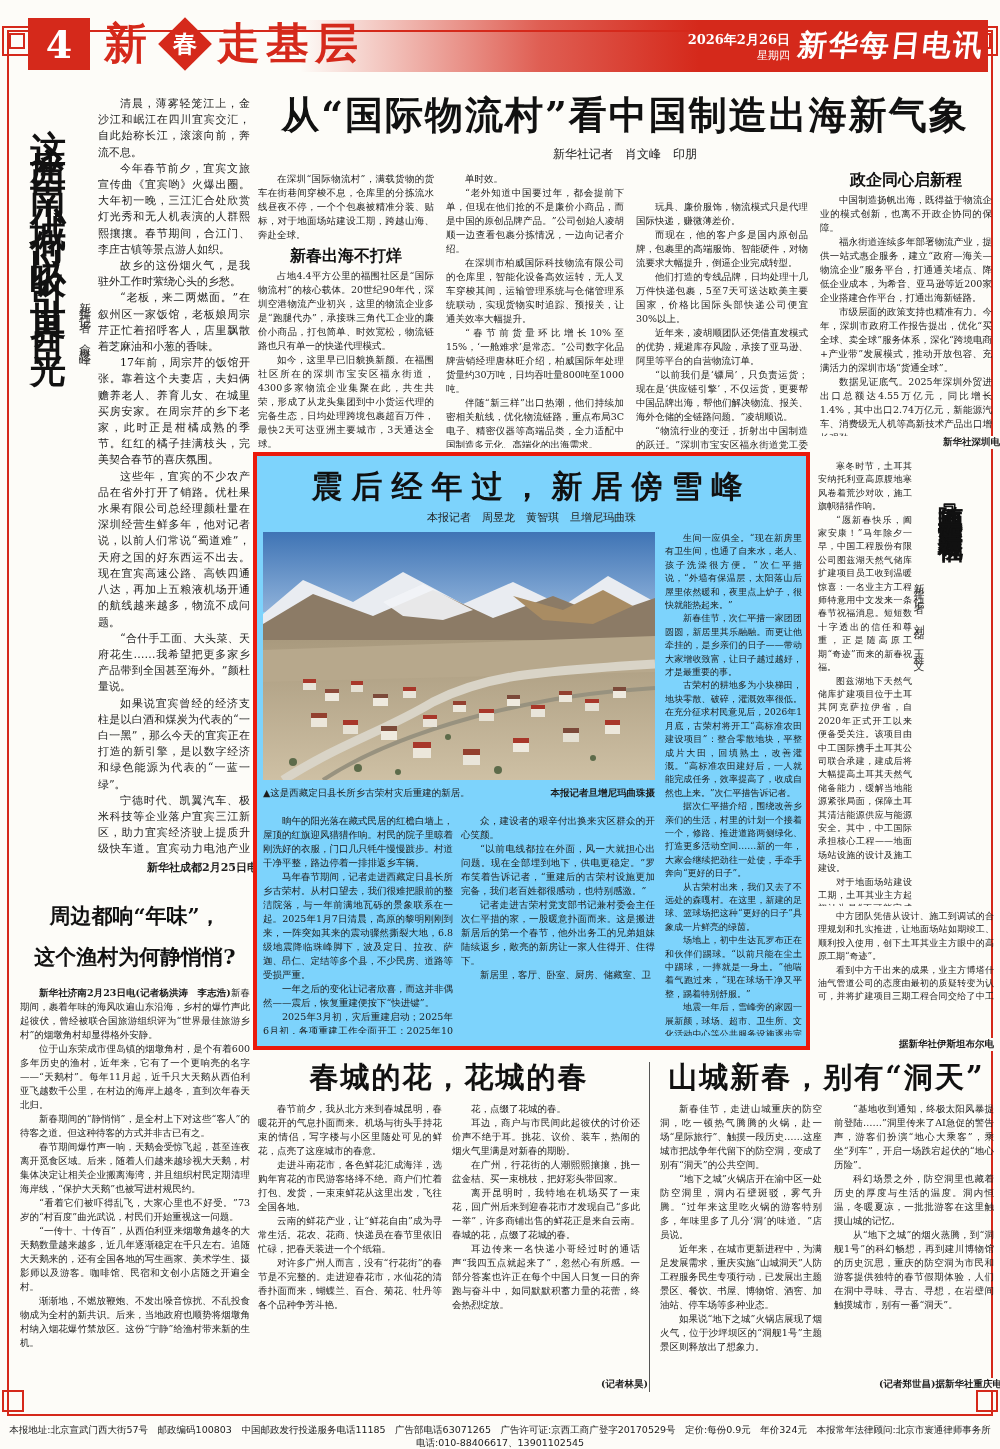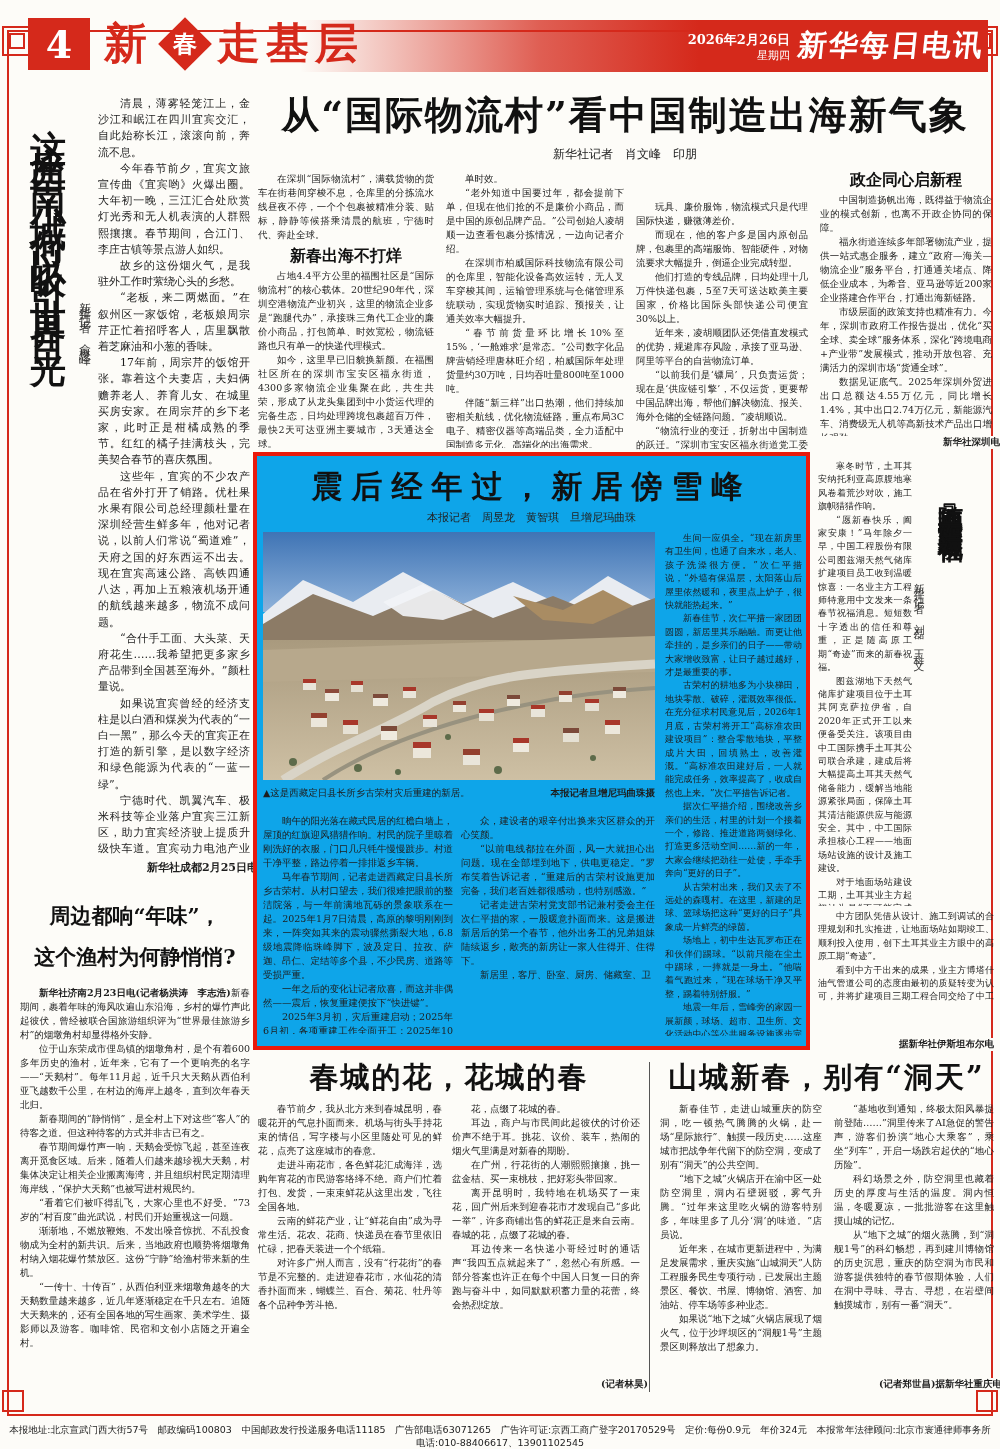--- a/index.html
+++ b/index.html
@@ -37,21 +37,21 @@
   
   .h-top{position:absolute;left:258px;top:90px;width:734px;text-align:center;font-size:38px;
          font-weight:bold;letter-spacing:2px;color:#111;}
   .by-top{position:absolute;left:258px;top:146px;width:734px;text-align:center;font-size:12px;color:#222;}
   .h-fish{position:absolute;left:20px;top:896px;width:230px;text-align:center;font-size:21px;
           font-weight:bold;line-height:1.95;color:#111;}
   .h-bottom{position:absolute;top:1058px;text-align:center;font-size:29px;font-weight:bold;
             letter-spacing:2px;color:#111;}
   
   .redbox{position:absolute;left:253px;top:452px;width:557px;height:598px;border:4px solid #ea1a0c;
-          box-sizing:border-box;background:#0ea5e9;z-index:2;}
+          box-sizing:border-box;background:#7dd3fc;z-index:2;}
   .rb-title{position:absolute;left:0;top:10px;width:100%;text-align:center;font-size:31px;
             font-weight:bold;letter-spacing:9px;color:#111;}
   .rb-byline{position:absolute;left:0;top:54px;width:100%;text-align:center;font-size:11px;color:#222;}
   .photo{position:absolute;left:6px;top:76px;width:392px;height:248px;overflow:hidden;}
   .caption{position:absolute;left:6px;top:330px;width:392px;display:flex;justify-content:space-between;
            font-size:9.5px;line-height:13px;}
   
   .pl-vtitle{position:absolute;left:116px;top:28px;height:424px;font-size:25px;font-weight:bold;
              letter-spacing:2px;color:#111;}
   .pl-vbyline{position:absolute;left:92px;top:116px;height:290px;font-size:11px;letter-spacing:5px;color:#333;}
@@ -106,29 +106,29 @@
     <div>周边都响“年味”，</div>
     <div>这个渔村为何静悄悄?</div>
   </div>
   <div class="col" style="left:20px;top:986px;width:230px;height:404px;">
     <p class="para"><span class="bold">新华社济南2月23日电(记者杨洪涛　李志浩)</span><span>新春期间，裹着年味的海风吹遍山东沿海，乡村的爆竹声此起彼伏，曾经被联合国旅游组织评为“世界最佳旅游乡村”的烟墩角村却显得格外安静。</span></p>
     <div>
         <p class="para">位于山东荣成市俚岛镇的烟墩角村，是个有着600多年历史的渔村，近年来，它有了一个更响亮的名字——“天鹅村”。每年11月起，近千只大天鹅从西伯利亚飞越数千公里，在村边的海岸上越冬，直到次年春天北归。</p>
         <p class="para">新春期间的“静悄悄”，是全村上下对这些“客人”的待客之道。但这种待客的方式并非古已有之。</p>
         <p class="para">春节期间爆竹声一响，天鹅会受惊飞起，甚至连夜离开觅食区域。后来，随着人们越来越珍视大天鹅，村集体决定让相关企业搬离海湾，并且组织村民定期清理海岸线，“保护大天鹅”也被写进村规民约。</p>
         <p class="para">“看着它们被吓得乱飞，大家心里也不好受。”73岁的“村百度”曲光武说，村民们开始重视这一问题。</p>
+        <p class="para">“一传十、十传百”，从西伯利亚来烟墩角越冬的大天鹅数量越来越多，近几年逐渐稳定在千只左右。追随大天鹅来的，还有全国各地的写生画家、美术学生、摄影师以及游客。咖啡馆、民宿和文创小店随之开遍全村。</p>
         <p class="para">渐渐地，不燃放鞭炮、不发出噪音惊扰、不乱投食物成为全村的新共识。后来，当地政府也顺势将烟墩角村纳入烟花爆竹禁放区。这份“宁静”给渔村带来新的生机。</p>
-        <p class="para">“一传十、十传百”，从西伯利亚来烟墩角越冬的大天鹅数量越来越多，近几年逐渐稳定在千只左右。追随大天鹅来的，还有全国各地的写生画家、美术学生、摄影师以及游客。咖啡馆、民宿和文创小店随之开遍全村。</p>
       </div>
   </div>
 
   <div class="h-top">从“国际物流村”看中国制造出海新气象</div>
   <div class="by-top">新华社记者　肖文峰　印朋</div>
   <div class="col" style="left:258px;top:172px;width:176px;height:276px;">
-      <p class="para">在深圳“国际物流村”，满载货物的货车在街巷间穿梭不息，仓库里的分拣流水线昼夜不停，一个个包裹被精准分装、贴标，静静等候搭乘清晨的航班，宁德时代、奔赴全球。</p>
+      <p class="para">在深圳“国际物流村”，满载货物的货车在街巷间穿梭不息，仓库里的分拣流水线昼夜不停，一个个包裹被精准分装、贴标，对于地面场站建设工期，跨越山海、奔赴全球。</p>
       <div class="subhead">新春出海不打烊</div>
       <p class="para">占地4.4平方公里的福围社区是“国际物流村”的核心载体。20世纪90年代，深圳空港物流产业初兴，这里的物流企业多是“跑腿代办”，承接珠三角代工企业的廉价小商品，打包简单、时效宽松，物流链路也只有单一的快递代理模式。</p>
       <p class="para">如今，这里早已旧貌换新颜。在福围社区所在的深圳市宝安区福永街道，4300多家物流企业集聚在此，共生共荣，形成了从龙头集团到中小货运代理的完备生态，日均处理跨境包裹超百万件，最快2天可达亚洲主要城市，3天通达全球。</p>
     </div>
   <div class="col" style="left:446px;top:172px;width:178px;height:276px;">
       <p class="para">单时效。</p>
       <p class="para">“老外知道中国要过年，都会提前下单，但现在他们抢的不是廉价小商品，而是中国的原创品牌产品。”公司创始人凌胡顺一边查看包裹分拣情况，一边向记者介绍。</p>
       <p class="para">在深圳市柏威国际科技物流有限公司的仓库里，智能化设备高效运转，无人叉车穿梭其间，运输管理系统与仓储管理系统联动，实现货物实时追踪、预报关，让通关效率大幅提升。</p>
       <p class="para">“春节前货量环比增长10%至15%，‘一舱难求’是常态。”公司数字化品牌营销经理唐林旺介绍，柏威国际年处理货量约30万吨，日均吞吐量800吨至1000吨。</p>
       <p class="para">伴随“新三样”出口热潮，他们持续加密相关航线，优化物流链路，重点布局3C电子、精密仪器等高端品类，全力适配中国制造多元化、高端化的出海需求。</p>

